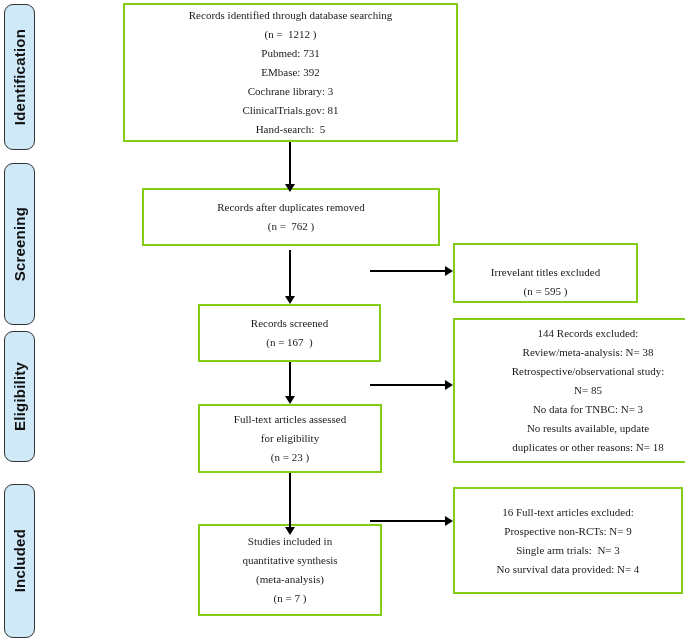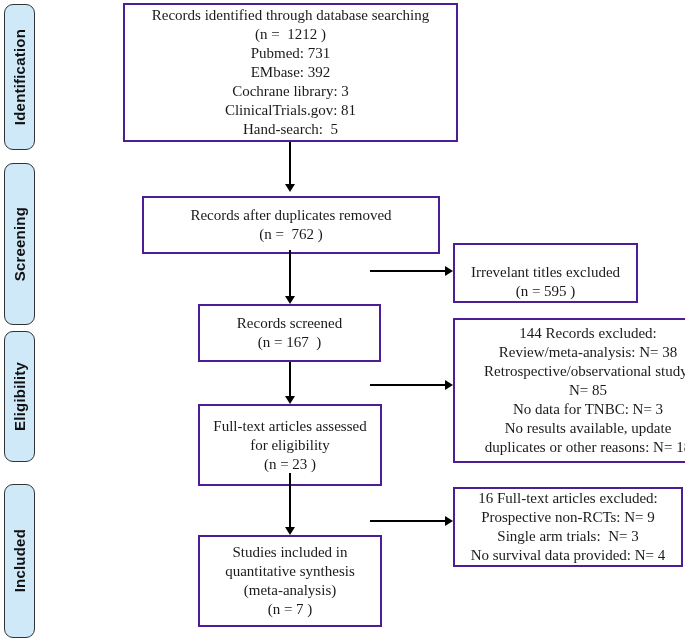--- a/index.html
+++ b/index.html
@@ -14,22 +14,22 @@
     display:flex; align-items:center; justify-content:center;
   }
   .stage .vtext {
     writing-mode:vertical-rl; transform:rotate(180deg);
     font-family:"Liberation Sans", sans-serif; font-weight:bold;
     font-size:15px; color:#111111; letter-spacing:0.2px; white-space:nowrap;
   }
   
   .box {
     position:absolute; box-sizing:border-box; background:#ffffff;
-    border:2px solid #4c1d95; display:flex; align-items:center; justify-content:center;
-    text-align:center; font-size:15px; line-height:19px; white-space:pre;
+    border:2px solid #84cc16; display:flex; align-items:center; justify-content:center;
+    text-align:center; font-size:11px; line-height:19px; white-space:pre;
   }
   
   .vline { position:absolute; width:2px; background:#000000; }
   .hline { position:absolute; height:2px; background:#000000; }
   .head-down {
     position:absolute; width:0; height:0;
     border-left:5px solid transparent; border-right:5px solid transparent;
     border-top:8px solid #000000;
   }
   .head-right {
@@ -59,37 +59,37 @@
   <div class="box" style="left:123px; top:3px; width:335px; height:139px;">
     <div>Records identified through database searching
 (n =  1212 )
 Pubmed: 731
 EMbase: 392
 Cochrane library: 3
 ClinicalTrials.gov: 81
 Hand-search:  5</div>
   </div>
 
-  <div class="box" style="left:142px; top:196px; width:298px; height:58px;">
+  <div class="box" style="left:142px; top:188px; width:298px; height:58px;">
     <div>Records after duplicates removed
 (n =  762 )</div>
   </div>
 
   <div class="box" style="left:198px; top:304px; width:183px; height:58px;justify-content:center;">
     <div>Records screened
 (n = 167  )</div>
   </div>
 
-  <div class="box" style="left:198px; top:404px; width:184px; height:82px;">
+  <div class="box" style="left:198px; top:404px; width:184px; height:69px;">
     <div>Full-text articles assessed
 for eligibility
 (n = 23 )</div>
   </div>
 
-  <div class="box" style="left:198px; top:535px; width:184px; height:92px;">
+  <div class="box" style="left:198px; top:524px; width:184px; height:92px;">
     <div>Studies included in
 quantitative synthesis
 (meta-analysis)
 (n = 7 )</div>
   </div>
 
   <div class="box" style="left:453px; top:243px; width:185px; height:60px;align-items:flex-end;">
     <div>Irrevelant titles excluded
 (n = 595 )</div>
   </div>
@@ -97,21 +97,21 @@
   <div class="box" style="left:453px; top:318px; width:270px; height:145px;">
     <div>144 Records excluded:
 Review/meta-analysis: N= 38
 Retrospective/observational study:
 N= 85
 No data for TNBC: N= 3
 No results available, update
 duplicates or other reasons: N= 18</div>
   </div>
 
-  <div class="box" style="left:453px; top:487px; width:230px; height:80px;">
+  <div class="box" style="left:453px; top:487px; width:230px; height:107px;">
     <div>16 Full-text articles excluded:
 Prospective non-RCTs: N= 9
 Single arm trials:  N= 3
 No survival data provided: N= 4</div>
   </div>
 
   <div class="vline" style="left:289px; top:142px; height:42px;"></div>
   <div class="head-down" style="left:285px; top:184px;"></div>
 
   <div class="vline" style="left:289px; top:250px; height:46px;"></div>

